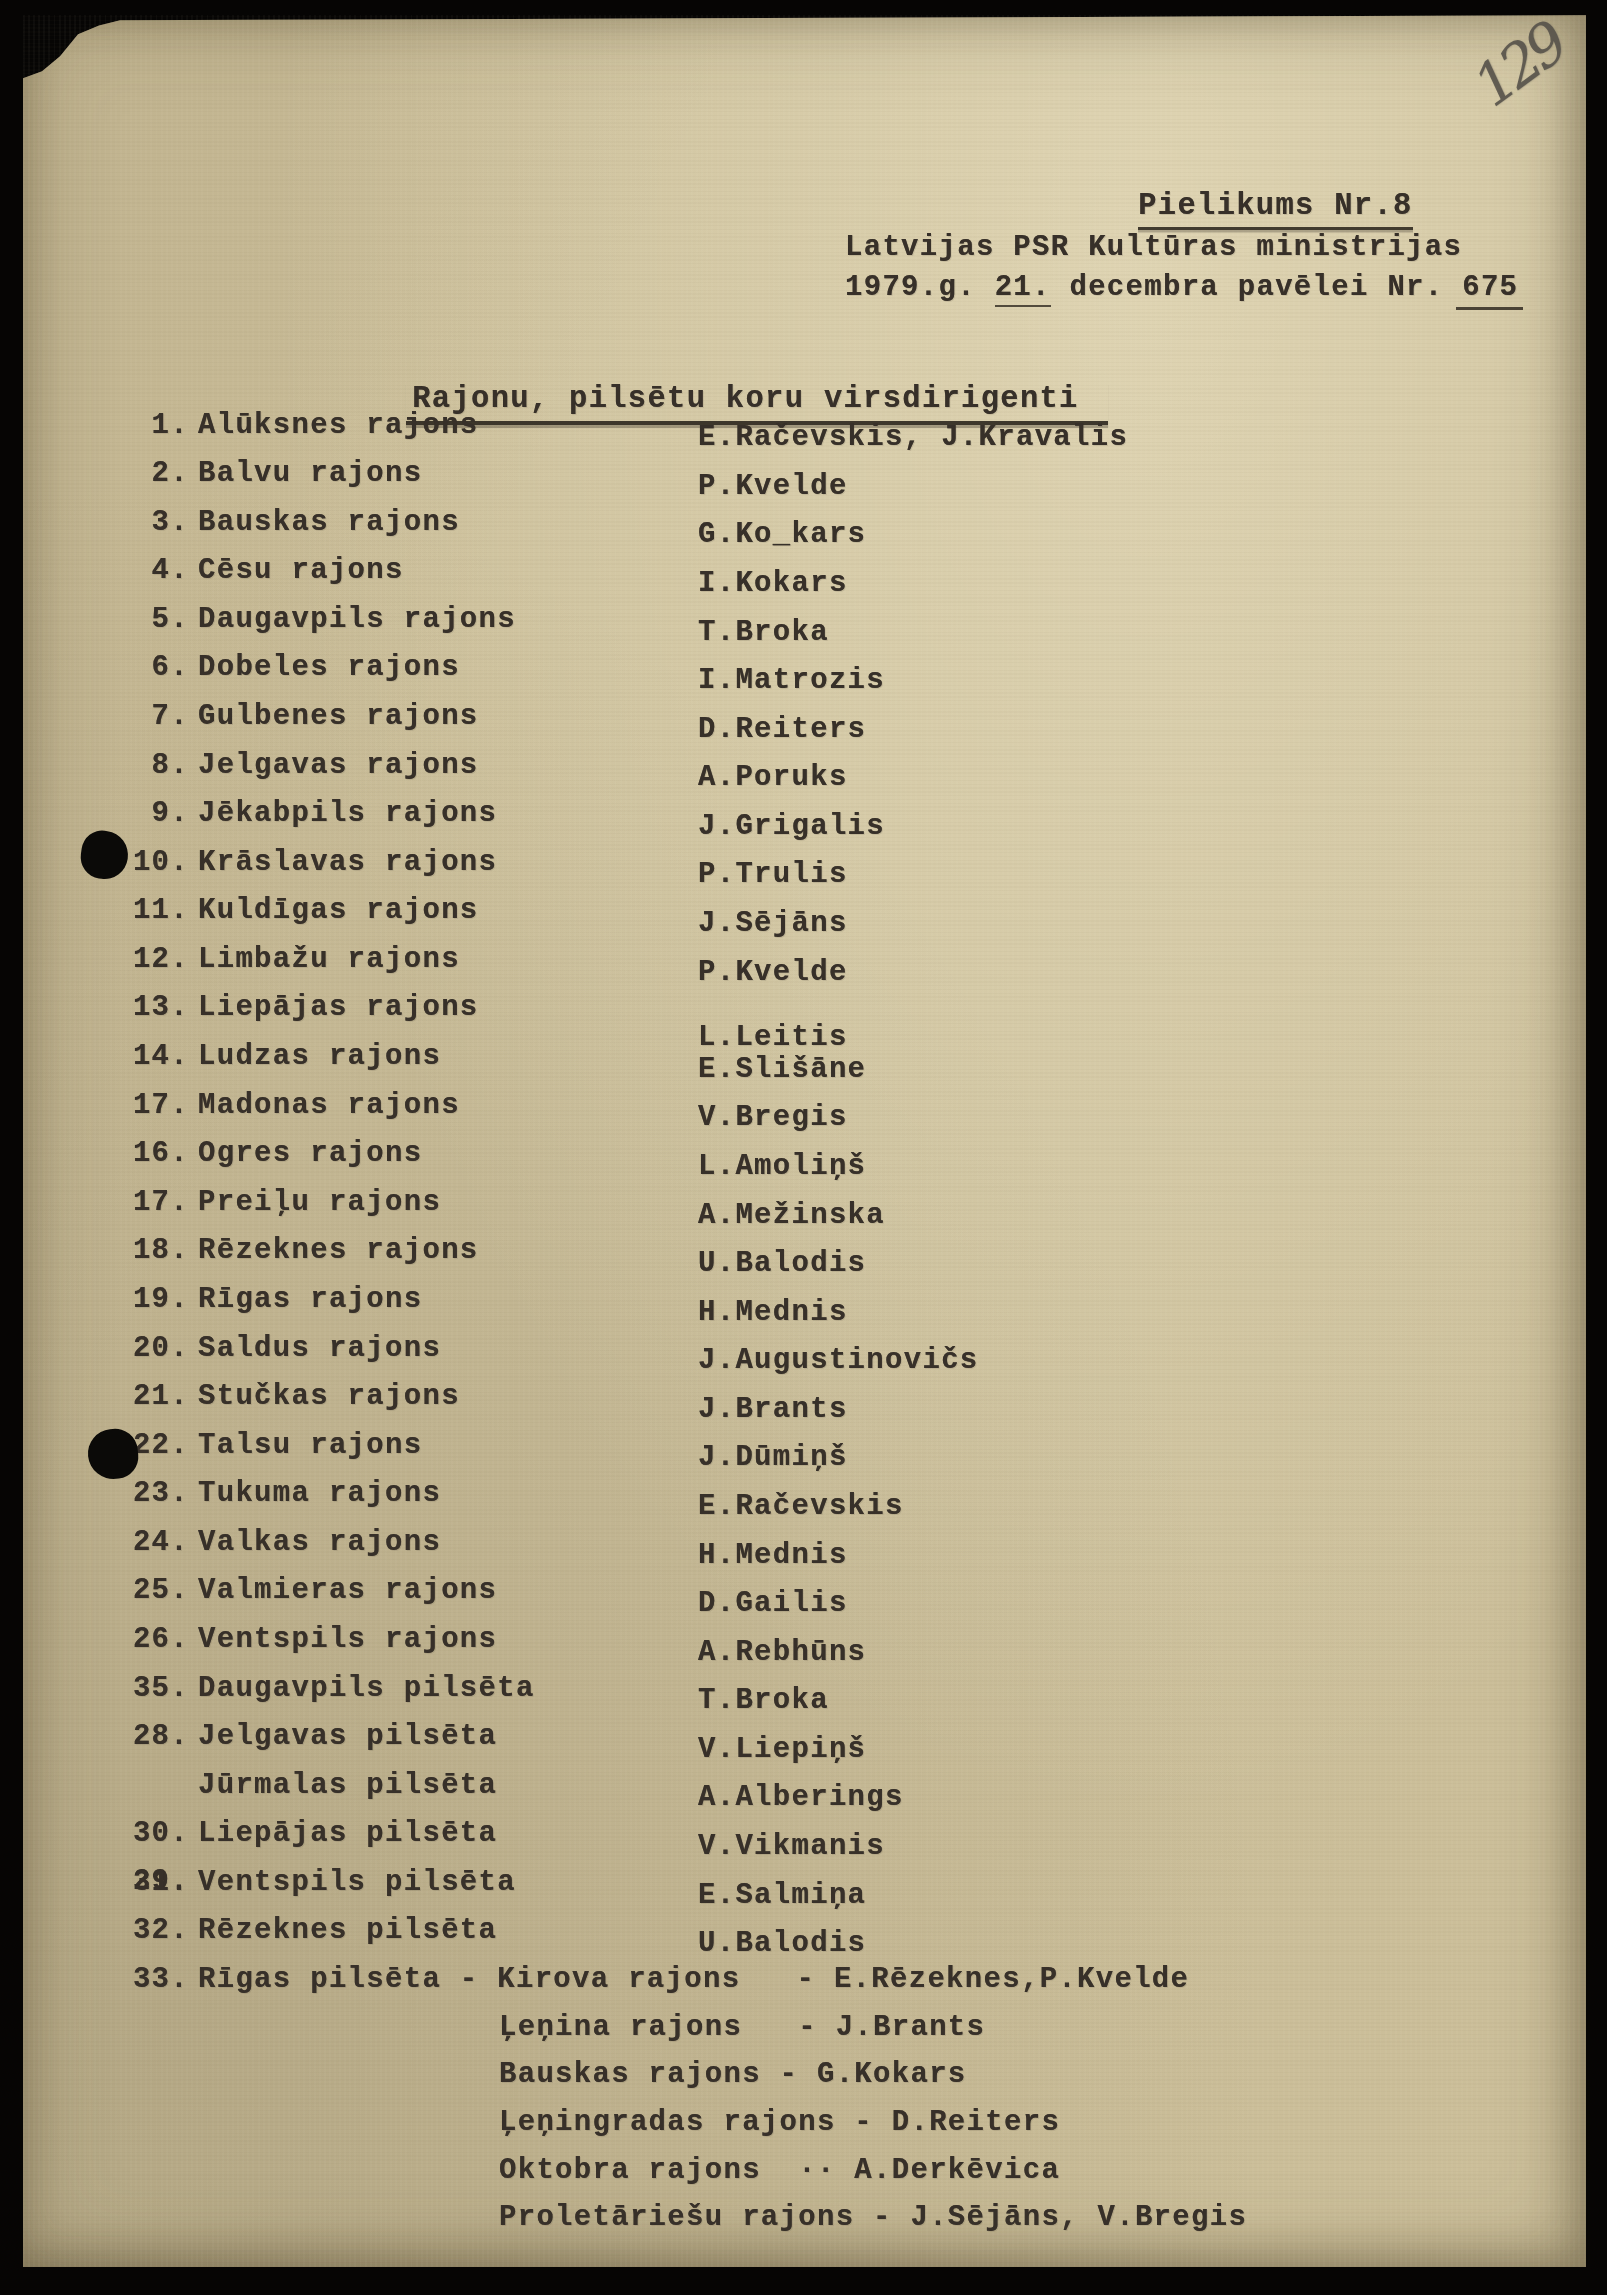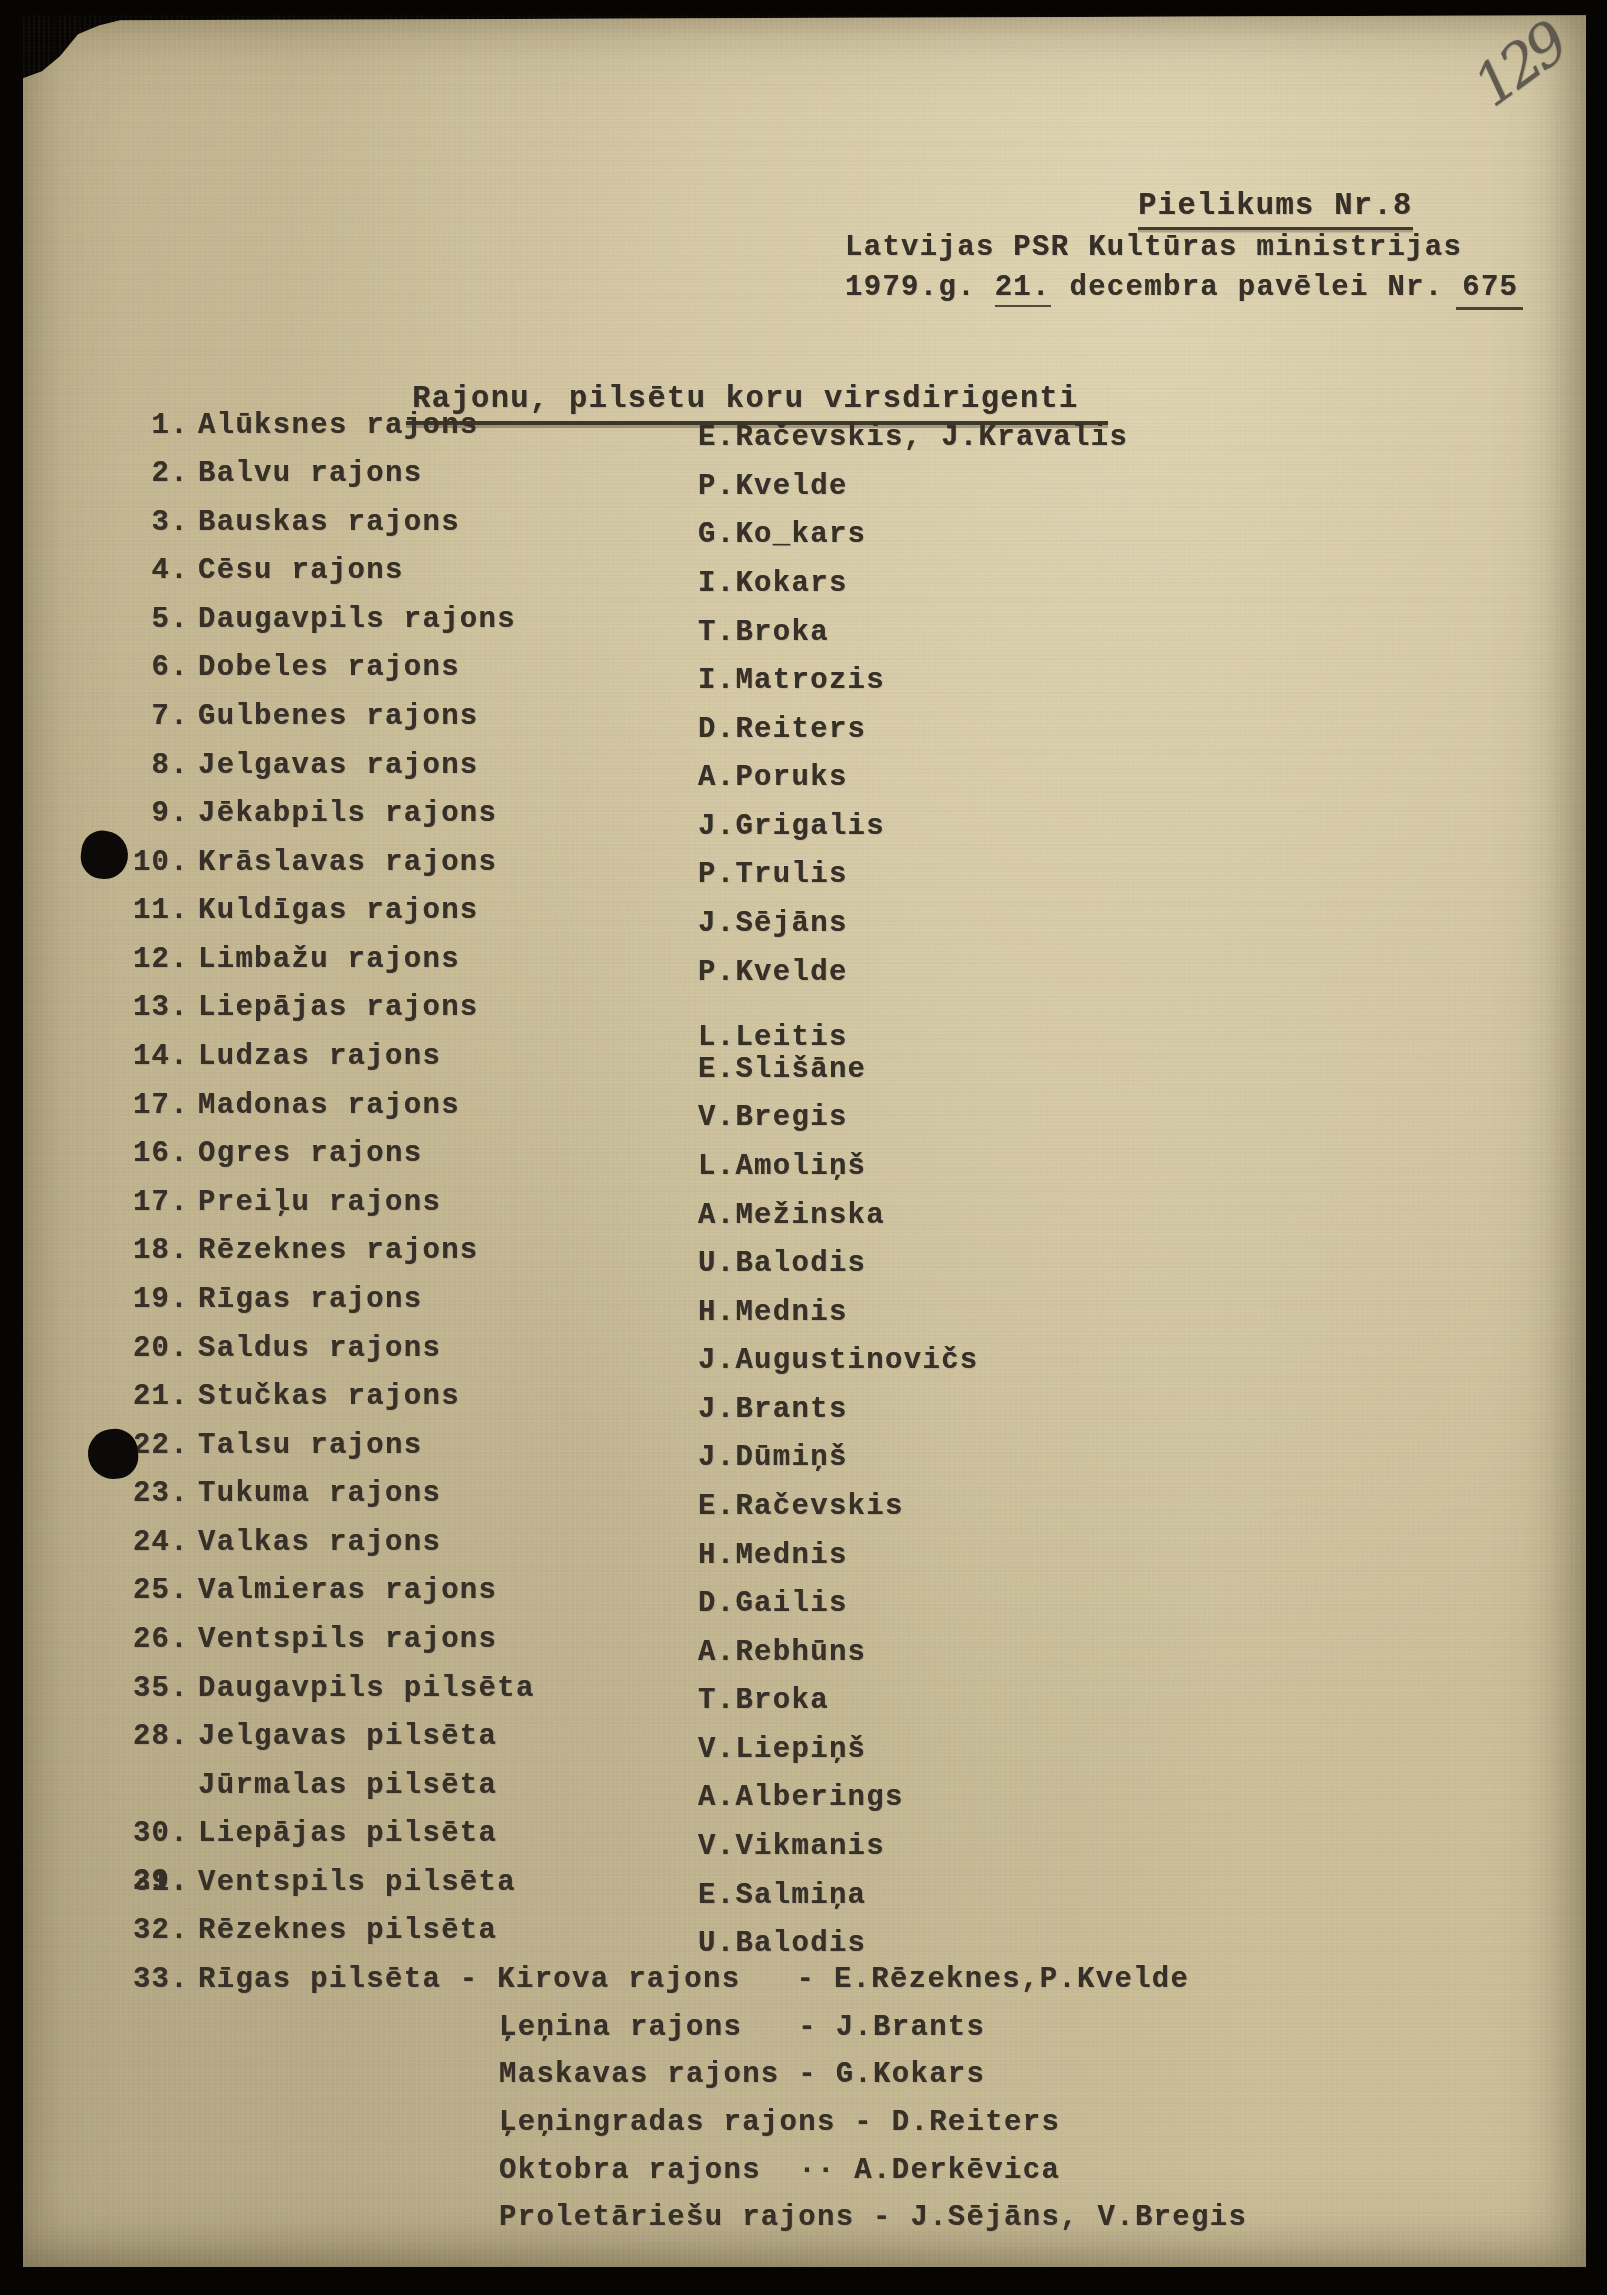--- a/index.html
+++ b/index.html
@@ -166,21 +166,21 @@
     <div class="txt" style="left: 698px; top: 1831px;">V.Vikmanis</div>
     <div class="txt num" style="top: 1867px;">31.</div>
     <div class="txt" style="left: 198px; top: 1867px;">Ventspils pilsēta</div>
     <div class="txt" style="left: 698px; top: 1880px;">E.Salmiņa</div>
     <div class="txt num" style="top: 1915px;">32.</div>
     <div class="txt" style="left: 198px; top: 1915px;">Rēzeknes pilsēta</div>
     <div class="txt" style="left: 698px; top: 1928px;">U.Balodis</div>
     <div class="txt num" style="top: 1964px;">33.</div>
     <div class="txt" style="left: 198px; top: 1964px;">Rīgas pilsēta - Kirova rajons   - E.Rēzeknes,P.Kvelde</div>
     <div class="txt" style="left: 499px; top: 2012px;">Ļeņina rajons   - J.Brants</div>
-    <div class="txt" style="left: 499px; top: 2059px;">Maskavas rajons - G.Kokars</div>
+    <div class="txt" style="left: 499px; top: 2059px;">Bauskas rajons - G.Kokars</div>
     <div class="txt" style="left: 499px; top: 2107px;">Ļeņingradas rajons - D.Reiters</div>
     <div class="txt" style="left: 499px; top: 2155px;">Oktobra rajons  ·· A.Derkēvica</div>
     <div class="txt" style="left: 499px; top: 2202px;">Proletāriešu rajons - J.Sējāns, V.Bregis</div>
   </div>
 
 <div class="blob blob1"></div>
 <div class="blob blob2"></div>
 
 
 </body></html>

